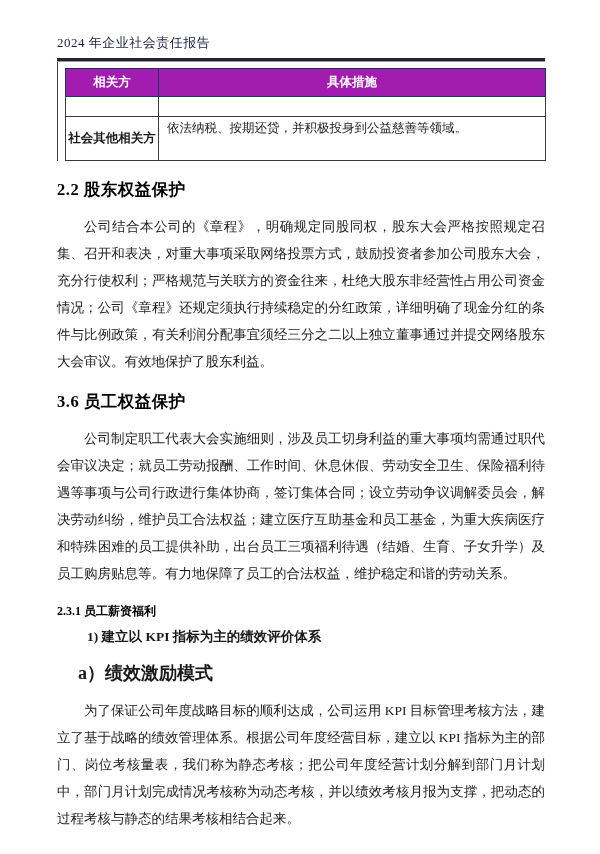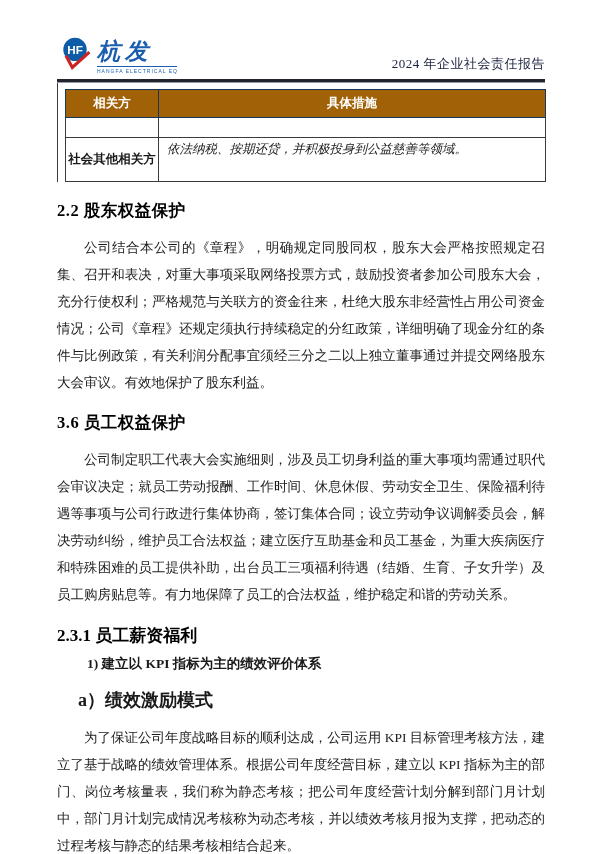--- a/index.html
+++ b/index.html
@@ -32,59 +32,46 @@
     font-size:13px; font-weight:normal; color:#1b2140;
     margin-bottom:3px; letter-spacing:0.5px;
   }
   .header-rule { margin-top:3px; height:2px; border-top:3px solid #23242c; border-bottom:1px solid #949aa4; }
   
   .tbl-wrap { position:relative; margin-left:8px; margin-top:6px; }
   .tbl-left-rule { position:absolute; left:-8px; top:-6px; bottom:0; width:1px; background:#3a3a3a; }
   table.stk { border-collapse:collapse; width:480px; table-layout:fixed; }
   table.stk col.c1 { width:93px; } table.stk col.c2 { width:387px; }
   table.stk th {
-    background:#a16207; color:#ffffff; font-weight:bold;
+    background:#a21caf; color:#ffffff; font-weight:bold;
     font-size:12.5px; height:28px; text-align:center;
     border:1px solid #17375e;
   }
   table.stk td { border:1px solid #3a3a3a; font-size:12.5px; }
   tr.empty-row td { height:20px; }
   tr.data-row td { height:44px; }
   td.stake { font-weight:bold; text-align:center; vertical-align:middle; font-size:13px; }
-  td.meas { vertical-align:top; padding:3px 24px 0 8px; text-align:left;font-style:italic; }
+  td.meas { vertical-align:top; padding:3px 24px 0 8px; text-align:left; }
   
   .sec-title { font-size:16.5px; font-weight:bold; color:#000000; margin-top:18px; letter-spacing:0.5px; }
   .sec-title.t23 { margin-top:16px; }
   .para {
     margin-top:12px; font-size:13.5px; line-height:27px;
     text-align:justify; text-indent:2em; color:#1c1c1c;
   }
-  .sub-title { font-size:17px; font-weight:bold; color:#000; margin-top:16px; }
+  .sub-title { font-size:12px; font-weight:bold; color:#000; margin-top:16px; }
   .list-item-1 { margin-top:8px; padding-left:30px; font-size:13.5px; font-weight:bold; }
   .list-item-a { margin-top:15px; padding-left:21px; font-size:18px; font-weight:bold; }
 </style>
 </head>
 <body>
 
 <div class="page">
 
   <div class="hdr">
-    <div class="logo-block">
-      <span>
-        <svg width="36" height="38" viewBox="0 0 40 42">
-          <circle cx="20" cy="17" r="13" fill="#0d5ca8"></circle>
-          <text x="20" y="22" font-size="13" font-weight="bold" fill="#ffffff" text-anchor="middle" font-family="Liberation Sans, sans-serif">HF</text>
-          <path d="M10 24 L17 37 L36 20" stroke="#cf2323" stroke-width="3.5" fill="none"></path>
-        </svg>
-      </span>
-      <span class="brand-col">
-        <span class="brand-name">杭发</span>
-        <span class="brand-tagline">HANGFA ELECTRICAL EQUIPMENT</span>
-      </span>
-    </div>
     <div class="report-title">2024 年企业社会责任报告</div>
   </div>
   <div class="header-rule"></div>
 
   <div class="tbl-wrap">
     <div class="tbl-left-rule"></div>
     <table class="stk">
       <colgroup>
           <col class="c1">
           <col class="c2">

